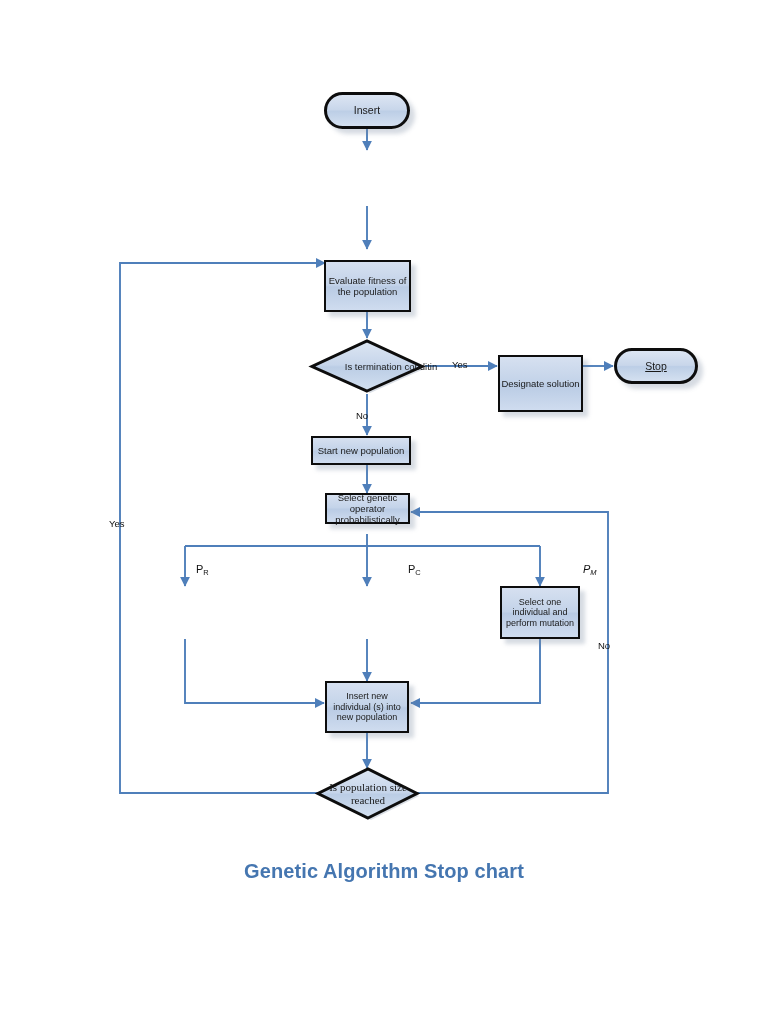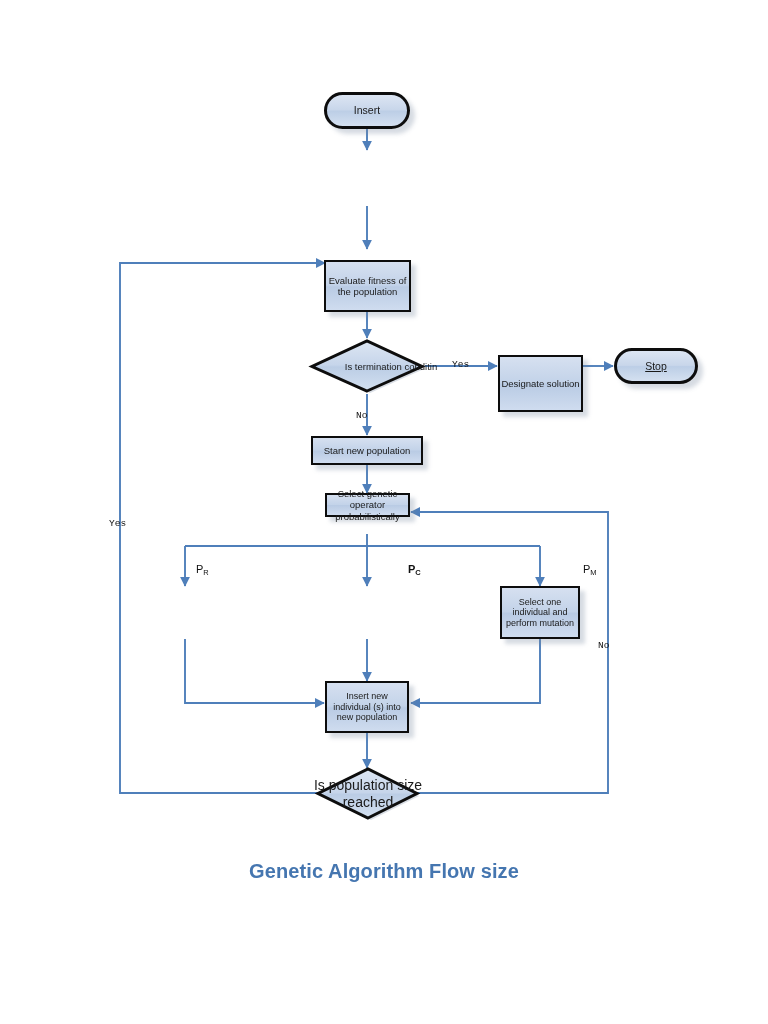--- a/index.html
+++ b/index.html
@@ -67,21 +67,21 @@
     text-align: center;
     color: #1a1a1a;
     line-height: 1.2;
     white-space: nowrap;
   }
   
   .elabel {
     position: absolute;
     color: #111;
     font-size: 9.5px;
-    font-family: Liberation Mono, monospace;
+    font-family: Liberation Sans, sans-serif;
     white-space: nowrap;
     text-align: center;
   }
   .plabel {
     position: absolute;
     color: #111;
     font-size: 11px;
     font-family: "Liberation Sans", sans-serif;
     white-space: nowrap;
     padding-left: 34px;
@@ -173,23 +173,23 @@
       <polygon points="63,55 117,31 63,5 9,31" fill="rgba(120,135,160,0.28)"></polygon>
       <polygon points="60,53 115,28.5 60,3 5,28.5" fill="url(#dgrad1)" stroke="#0d0d0d" stroke-width="3"></polygon>
     </svg>
     <div class="dec-label" style="font-size:9.5px;padding-left:48px;">Is termination conditin</div>
   </div>
 
   <div class="node proc" style="left:498px; top:355px; width:85px; height:57px; font-size:9.5px;">Designate solution</div>
 
   <div class="node term" style="left:614px; top:348px; width:84px; height:36px; font-size:10.5px;text-decoration:underline;">Stop</div>
 
-  <div class="node proc" style="left:311px; top:436px; width:112px; height:29px; font-size:9.5px;">Start new population</div>
-
-  <div class="node proc" style="left:325px; top:493px; width:85px; height:24px; font-size:9.5px; white-space:pre-line;">Select genetic
+  <div class="node proc" style="left:311px; top:436px; width:100px; height:29px; font-size:9.5px;">Start new population</div>
+
+  <div class="node proc" style="left:325px; top:493px; width:85px; height:31px; font-size:9.5px; white-space:pre-line;">Select genetic
 operator
 probabilistically</div>
 
 
 
   <div class="node proc" style="left:500px; top:586px; width:80px; height:53px; font-size:9px; white-space:pre-line;">Select one
 individual and
 perform mutation</div>
 
   <div class="node proc" style="left:325px; top:681px; width:84px; height:52px; font-size:9px; white-space:pre-line;">Insert new
@@ -202,39 +202,39 @@
         <linearGradient id="dgrad2" x1="0" y1="0" x2="0" y2="1">
           <stop offset="0%" stop-color="#dde6f3"></stop>
           <stop offset="48%" stop-color="#c6d5ea"></stop>
           <stop offset="52%" stop-color="#bbcde5"></stop>
           <stop offset="100%" stop-color="#d3e0f0"></stop>
         </linearGradient>
       </defs>
       <polygon points="58,54 106,30 58,5 10,30" fill="rgba(120,135,160,0.28)"></polygon>
       <polygon points="55,52 104,27.5 55,3 5,27.5" fill="url(#dgrad2)" stroke="#0d0d0d" stroke-width="3"></polygon>
     </svg>
-    <div class="dec-label" style="font-size:14px; white-space:pre-line;">Is population size
+    <div class="dec-label" style="font-size:11px; white-space:pre-line;font-family:Liberation Serif, serif;">Is population size
 reached</div>
   </div>
 
   <div class="elabel" style="left:452px; top:359px;">Yes</div>
 
   <div class="elabel" style="left:356px; top:410px;">No</div>
 
   <div class="elabel" style="left:109px; top:518px;">Yes</div>
 
   <div class="elabel" style="left:598px; top:640px;">No</div>
 
   <div class="plabel" style="left:162px; top:563px;">
     <span>P</span><sub>R</sub>
   </div>
 
-  <div class="plabel" style="left:374px; top:563px;font-weight:bold;">
+  <div class="plabel" style="left:374px; top:563px;">
     <span>P</span><sub>C</sub>
   </div>
 
-  <div class="plabel" style="left:549px; top:563px;">
+  <div class="plabel" style="left:549px; top:563px;font-style:italic;">
     <span>P</span><sub>M</sub>
   </div>
 
-  <div id="caption">Genetic Algorithm Flow size</div>
+  <div id="caption">Genetic Algorithm Stop chart</div>
 
 </div>
 
 </body></html>

